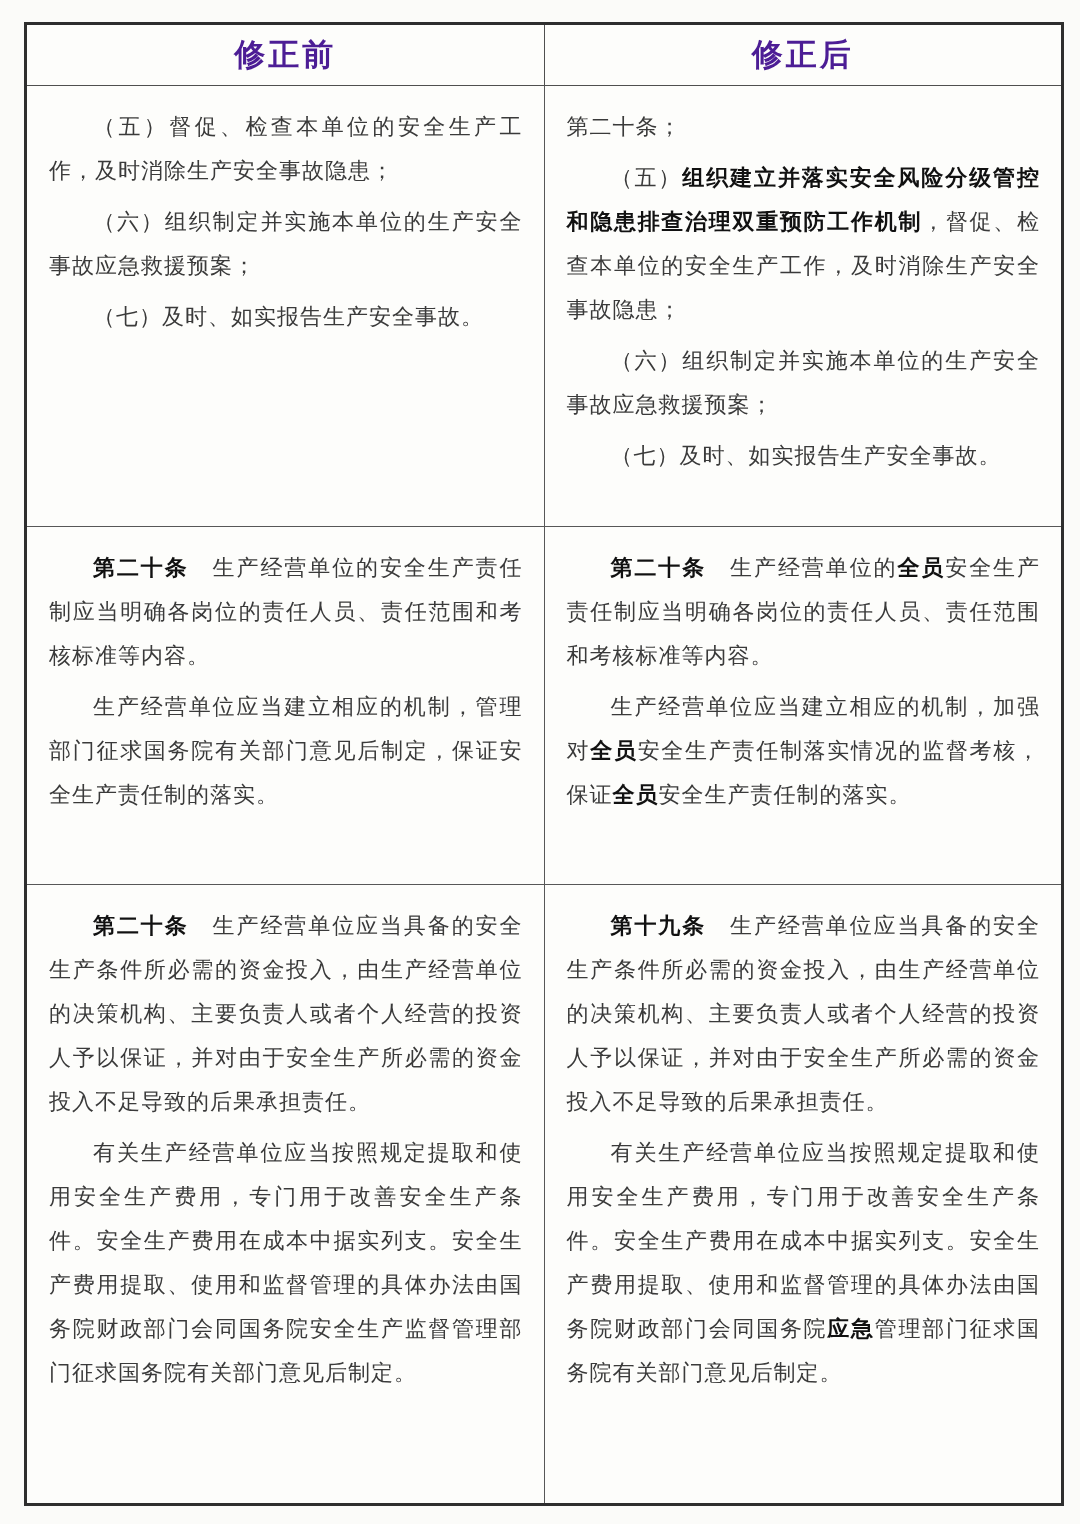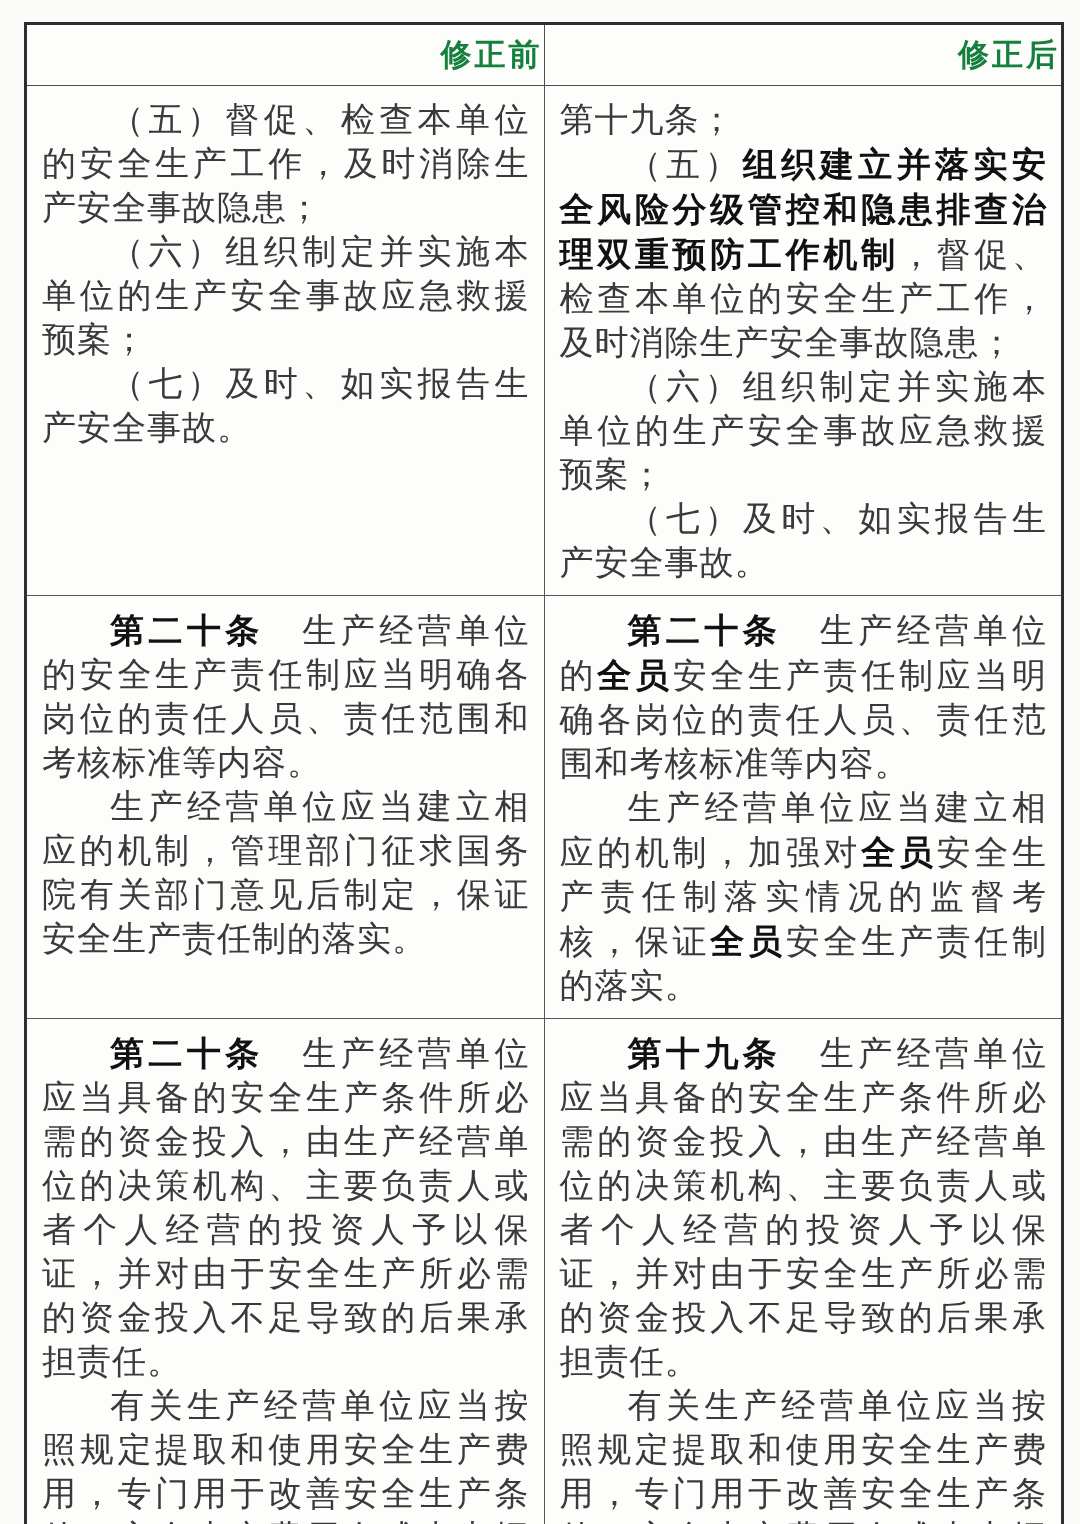--- a/index.html
+++ b/index.html
@@ -22,42 +22,42 @@
     width: 1040px;
     border-collapse: collapse;
     background: #fdfdfb;
     border: 3px solid #2e2e2e;
     table-layout: fixed;
   }
   table.cmp th {
     border: 1px solid #4f4f4f;
     height: 62px;
     box-sizing: border-box;
-    text-align: right;
+    text-align: center;
     vertical-align: middle;
     font-family: "Liberation Sans", "DejaVu Sans", sans-serif;
     font-weight: bold;
     font-size: 31px;
     letter-spacing: 3px;
-    color: #15803d;
+    color: #4c1d95;
     width: 50%;
   }
   table.cmp td {
     border: 1px solid #575757;
     vertical-align: top;
     box-sizing: border-box;
     padding: 12px 14px 10px 15px;
     width: 50%;
   }
   tr.row-0 td { height: 441px; }
   tr.row-1 td { height: 358px; }
   tr.row-2 td { height: 620px; }
   td p {
-    margin: 0;
-    font-size: 34px;
+    margin: 7px;
+    font-size: 22px;
     line-height: 44px;
     color: #3a3a3a;
     text-indent: 2em;
     text-align: justify;
     text-justify: inter-character;
     letter-spacing: 1px;
   }
   td p.no-indent { text-indent: 0; }
   .seg-bold {
     font-family: "Liberation Sans", "DejaVu Sans", sans-serif;
@@ -77,21 +77,21 @@
       </tr>
     </thead>
     <tbody>
         <tr class="row-0">
           <td>
             <p><span class="seg-normal">（五）督促、检查本单位的安全生产工作，及时消除生产安全事故隐患；</span></p>
             <p><span class="seg-normal">（六）组织制定并实施本单位的生产安全事故应急救援预案；</span></p>
             <p><span class="seg-normal">（七）及时、如实报告生产安全事故。</span></p>
           </td>
           <td>
-            <p class="no-indent"><span class="seg-normal">第十九条；</span></p>
+            <p class="no-indent"><span class="seg-normal">第二十条；</span></p>
             <p><span class="seg-normal">（五）</span><span class="seg-bold">组织建立并落实安全风险分级管控和隐患排查治理双重预防工作机制</span><span class="seg-normal">，督促、检查本单位的安全生产工作，及时消除生产安全事故隐患；</span></p>
             <p><span class="seg-normal">（六）组织制定并实施本单位的生产安全事故应急救援预案；</span></p>
             <p><span class="seg-normal">（七）及时、如实报告生产安全事故。</span></p>
           </td>
         </tr>
         <tr class="row-1">
           <td>
             <p><span class="seg-bold">第二十条</span><span class="seg-normal">　生产经营单位的安全生产责任制应当明确各岗位的责任人员、责任范围和考核标准等内容。</span></p>
             <p><span class="seg-normal">生产经营单位应当建立相应的机制，管理部门征求国务院有关部门意见后制定，保证安全生产责任制的落实。</span></p>
           </td>

